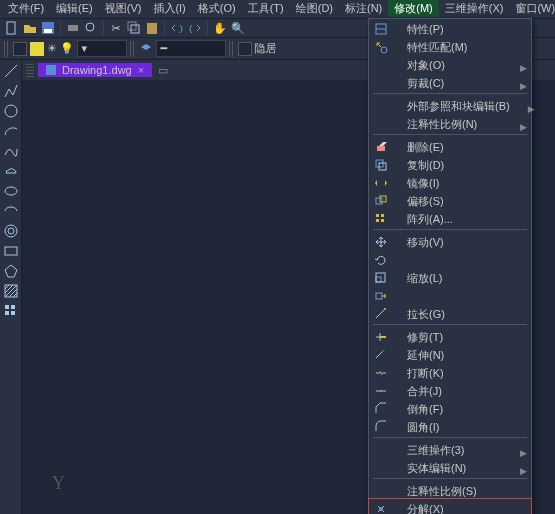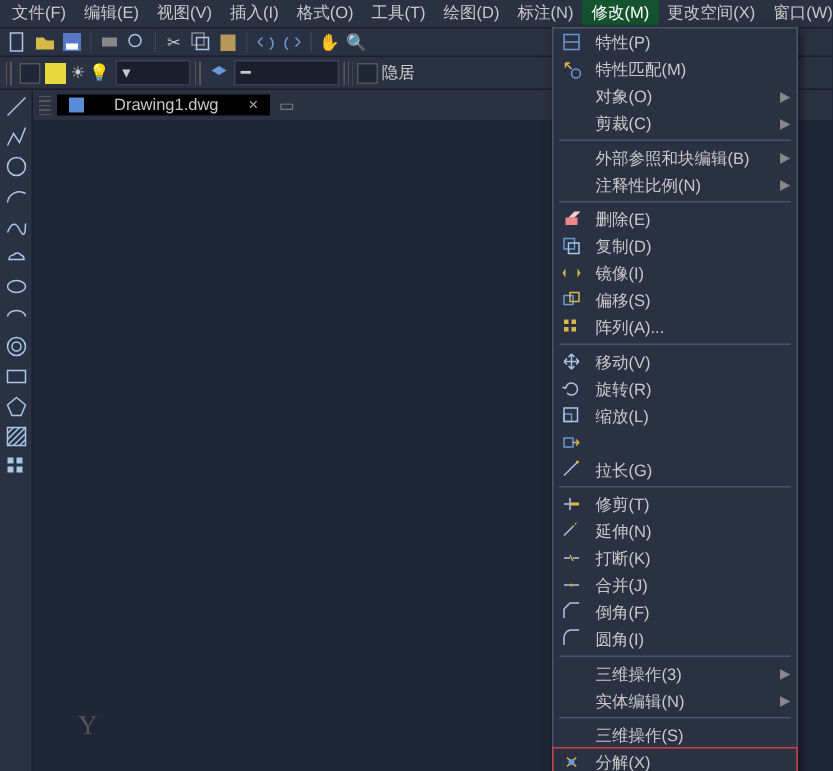--- a/index.html
+++ b/index.html
@@ -15,49 +15,49 @@
 .toolbar2 .swatch{width:14px;height:14px}
 .toolbar2 .yellow{background:#e8d840}
 .toolbar2 .combo{background:#1a1f2e;border:1px solid #3a4152;padding:1px 4px;display:flex;align-items:center;gap:4px;min-width:50px}
 .toolbar2 .grip{width:6px;height:16px;background:repeating-linear-gradient(90deg,#555 0 1px,transparent 1px 3px)}
 .main{display:flex;height:calc(100% - 60px)}
 .sidetools{width:22px;background:#2a3142;display:flex;flex-direction:column;gap:2px;padding:2px;border-right:1px solid #1a1f2e}
 .sidetools .st{width:18px;height:18px;display:flex;align-items:center;justify-content:center}
 .canvas-area{flex:1;background:#1e2638;position:relative}
 .tabbar{display:flex;background:#2a3142;height:20px;align-items:center;padding:0 4px;gap:4px}
 .handle{width:8px;height:14px;background:repeating-linear-gradient(0deg,#555 0 1px,transparent 1px 3px)}
-.tab{background:#000000;padding:1px 8px;display:flex;align-items:center;gap:20px;color:#a8c8ff}
+.tab{background:#6d28d9;padding:1px 8px;display:flex;align-items:center;gap:6px;color:#a8c8ff}
 .tab .ic{width:10px;height:10px;background:#5a8dd8}
 .tab .x{color:#aaa;cursor:pointer}
 .newtab{width:14px;height:14px;display:flex;align-items:center;justify-content:center;color:#888}
 .canvas{position:absolute;top:20px;left:0;right:0;bottom:0;background:#1e2638}
 .ucs{position:absolute;left:30px;bottom:20px;color:#555;font-size:18px;font-family:serif}
 .dropdown{position:absolute;left:368px;top:18px;width:164px;background:#2a3142;border:1px solid #4a5568;box-shadow:2px 2px 6px rgba(0,0,0,.5);z-index:100}
-.dropdown .row{display:flex;align-items:center;height:18px;padding:0 4px;gap:8px;cursor:pointer}
+.dropdown .row{display:flex;align-items:flex-end;height:18px;padding:0 4px;gap:18px;cursor:pointer}
 .dropdown .ic{width:16px;height:16px;display:flex;align-items:center;justify-content:center;flex-shrink:0}
 .dropdown .lbl{flex:1;white-space:nowrap}
 .dropdown .arr{color:#888;font-size:9px}
 .dropdown .divider{height:1px;background:#4a5568;margin:2px 4px}
 .dropdown .row.hl{outline:1px solid #d04040}
 svg{display:block}
 </style>
 </head>
 <body>
 
 <div class="menubar" id="menubar">
     <span class="mi">文件(F)</span>
     <span class="mi">编辑(E)</span>
     <span class="mi">视图(V)</span>
     <span class="mi">插入(I)</span>
     <span class="mi">格式(O)</span>
     <span class="mi">工具(T)</span>
     <span class="mi">绘图(D)</span>
     <span class="mi">标注(N)</span>
     <span class="mi active">修改(M)</span>
-    <span class="mi">更改空间(X)</span>
+    <span class="mi">三维操作(X)</span>
     <span class="mi">窗口(W)</span>
   </div>
 
 <div class="toolbar1">
   <span class="tb">
       <svg width="14" height="14">
         <rect x="2" y="1" width="8" height="12" fill="none" stroke="#a8c8e8"></rect>
       </svg>
     </span>
   <span class="tb">
@@ -321,21 +321,20 @@
         </svg>
       </span>
       <span class="lbl">移动(V)</span>
     </div>
     <div class="row">
       <span class="ic">
         <svg width="14" height="14">
           <path d="M3 7a4 4 0 1 1 1 3M3 7l-2-1M3 7l1-2" fill="none" stroke="#a8c8e8"></path>
         </svg>
       </span>
-      <span class="lbl">旋转(R)</span>
     </div>
     <div class="row">
       <span class="ic">
         <svg width="14" height="14">
           <rect x="2" y="6" width="5" height="5" fill="none" stroke="#6898d8"></rect>
           <rect x="2" y="2" width="9" height="9" fill="none" stroke="#a8c8e8"></rect>
         </svg>
       </span>
       <span class="lbl">缩放(L)</span>
     </div>
@@ -416,21 +415,21 @@
       <span class="arr">▶</span>
     </div>
     <div class="row">
       <span class="ic"></span>
       <span class="lbl">实体编辑(N)</span>
       <span class="arr">▶</span>
     </div>
     <div class="divider"></div>
     <div class="row">
       <span class="ic"></span>
-      <span class="lbl">三维操作(S)</span>
+      <span class="lbl">注释性比例(S)</span>
     </div>
     <div class="row hl">
       <span class="ic">
         <svg width="14" height="14">
           <path d="M7 7l3-3M7 7l-3-3M7 7l3 3M7 7l-3 3" stroke="#d8b848"></path>
           <circle cx="7" cy="7" r="2" fill="#6898d8"></circle>
         </svg>
       </span>
       <span class="lbl">分解(X)</span>
     </div>

